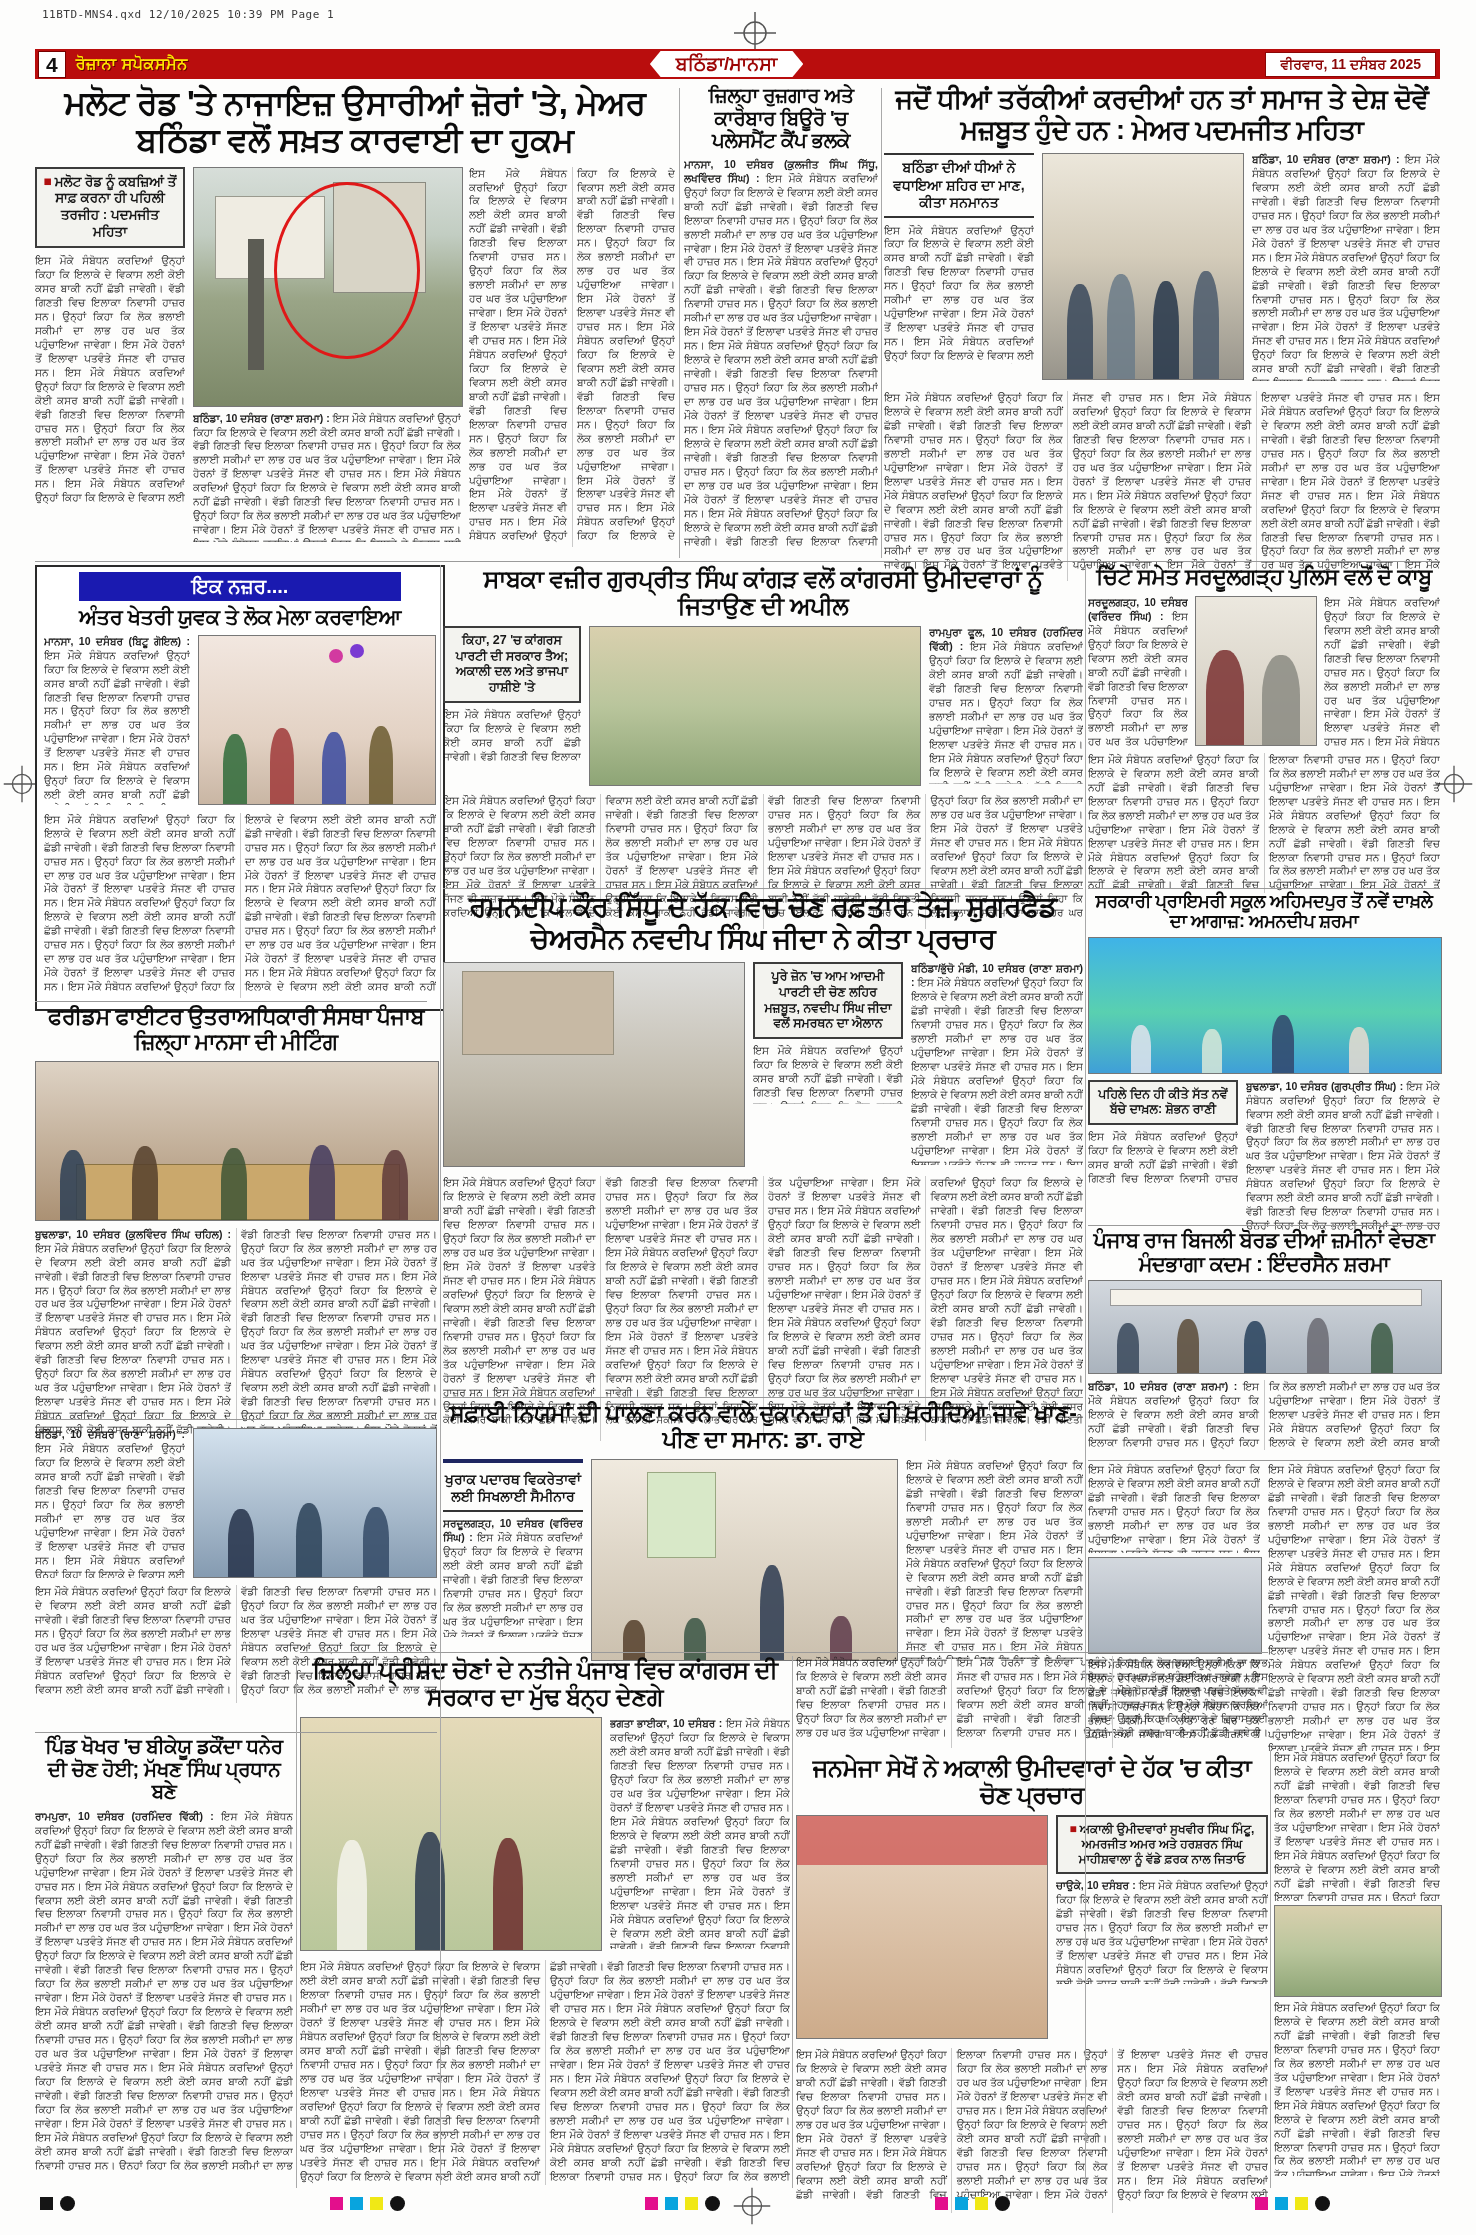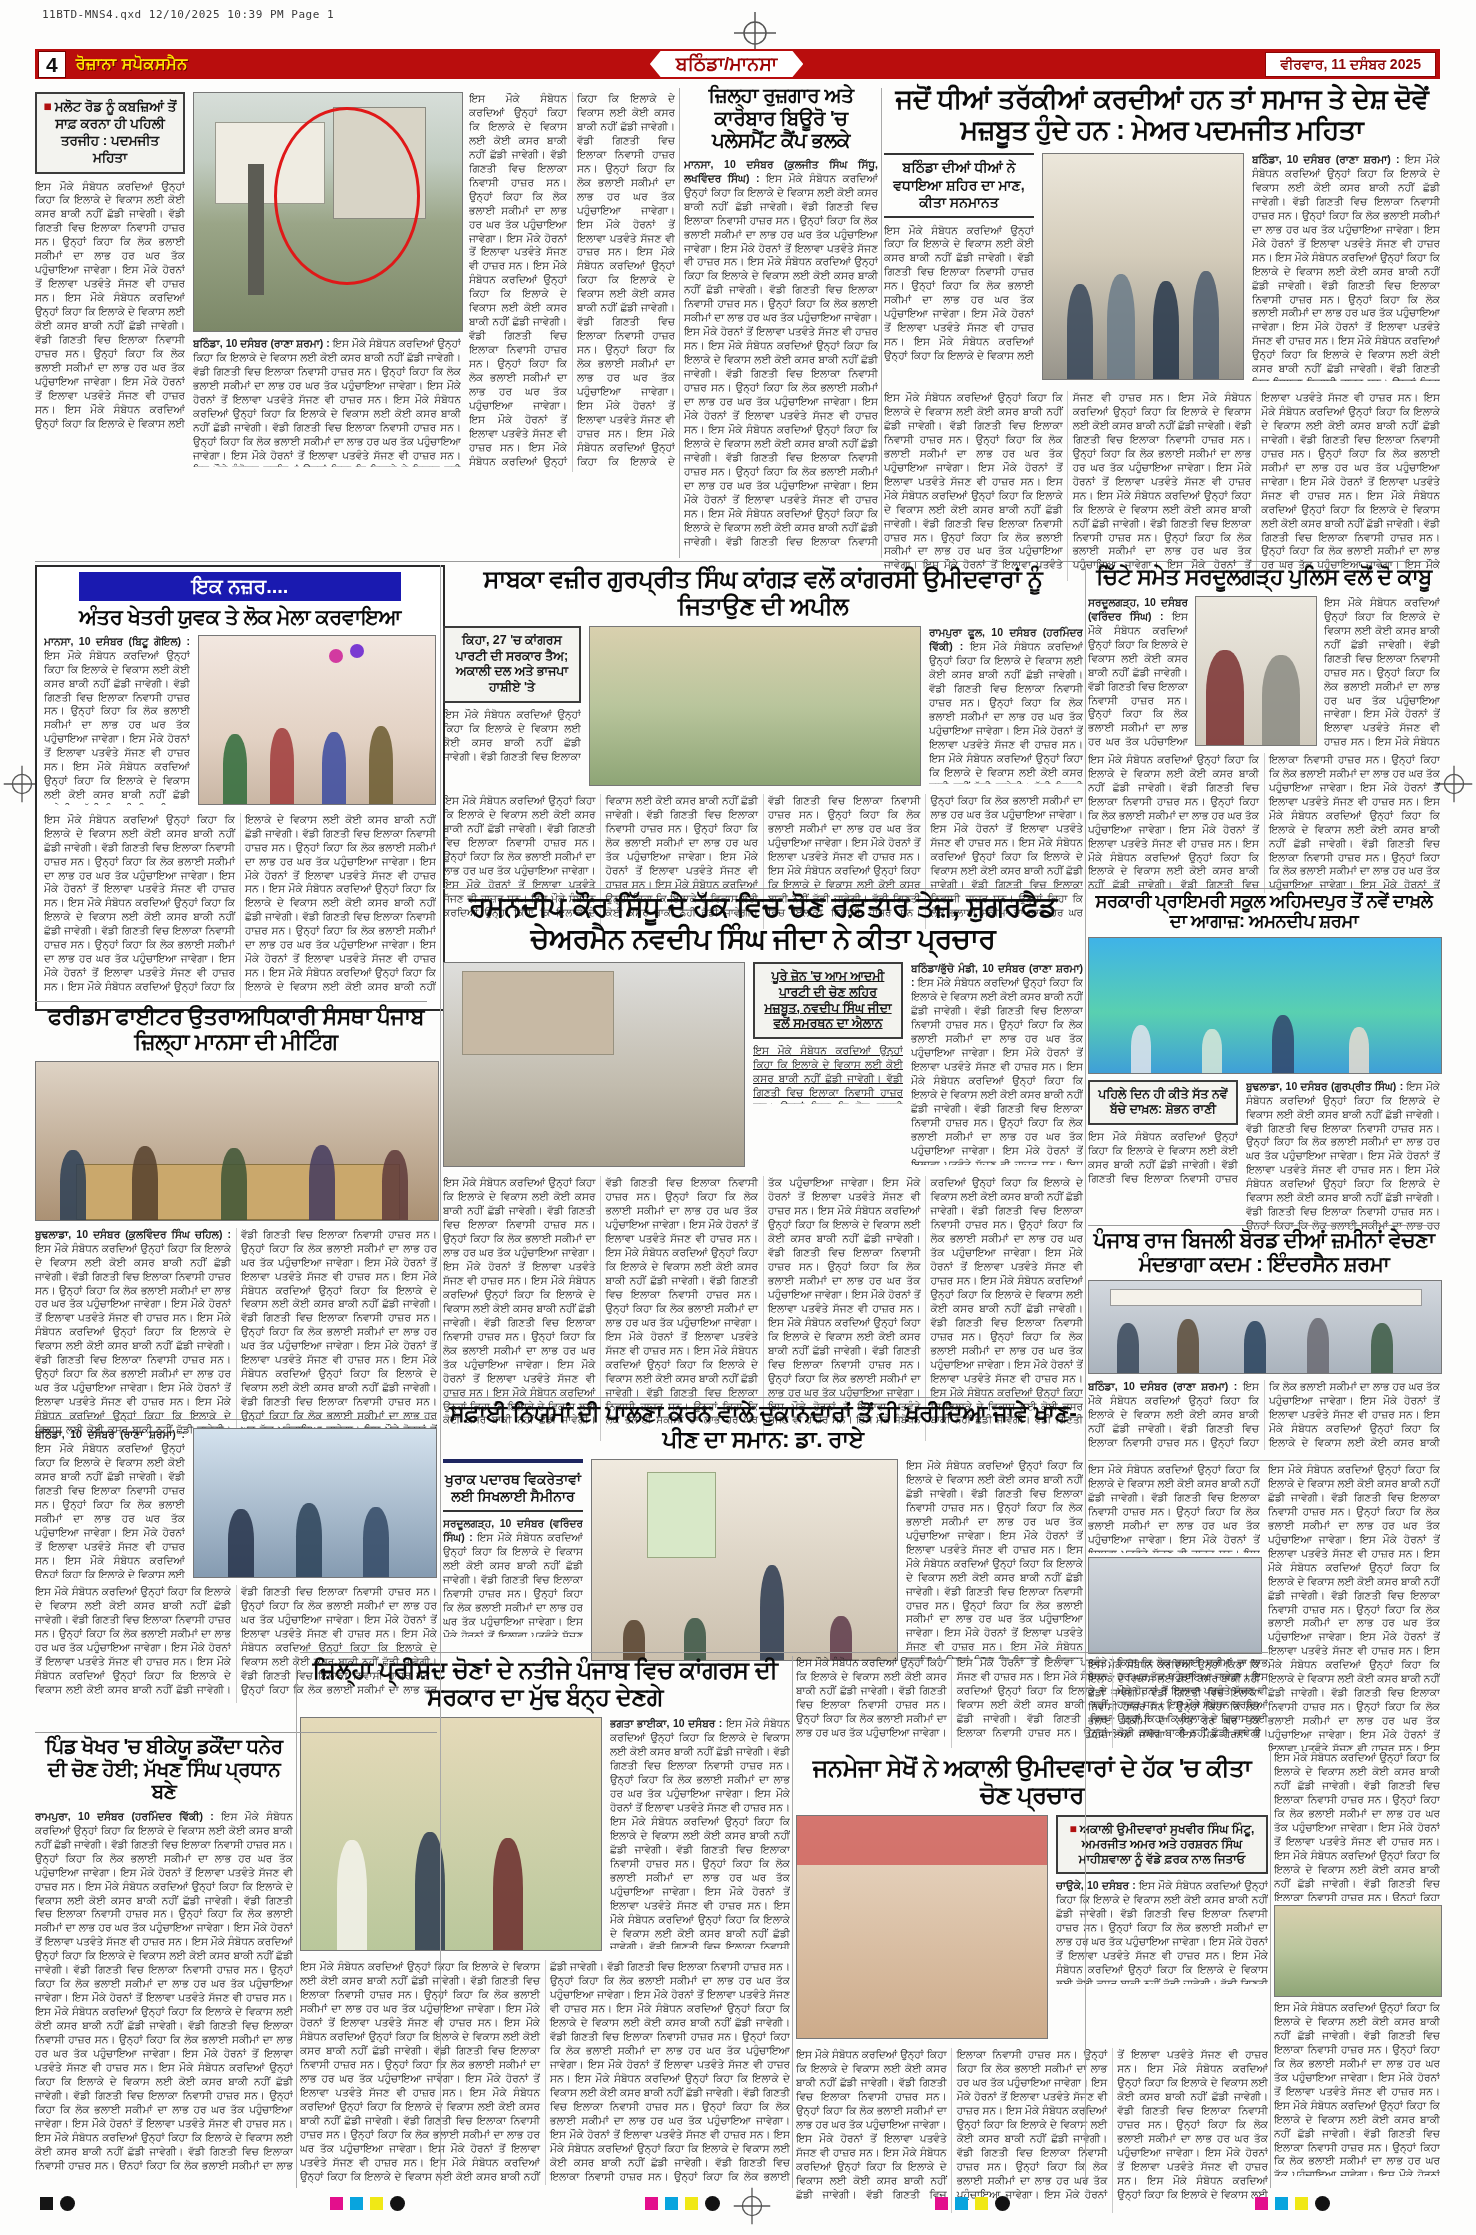--- a/index.html
+++ b/index.html
@@ -90,20 +90,21 @@
   <header class="abs mastbar" style="left:35px;top:49px;width:1405px;height:30px;">
     <div class="pgnum">4</div>
     <div class="pname">ਰੋਜ਼ਾਨਾ ਸਪੋਕਸਮੈਨ</div>
     <div style="flex:1"></div>
     <div class="sectab">ਬਠਿੰਡਾ/ਮਾਨਸਾ</div>
     <div style="flex:1"></div>
     <div class="datebox" style="margin-right:4px;">ਵੀਰਵਾਰ, 11 ਦਸੰਬਰ 2025</div>
   </header>
 
   <section class="abs" style="left:35px;top:84px;width:640px;height:476px;">
+    <h1 class="hl" style="font-size:33px;">ਮਲੋਟ ਰੋਡ 'ਤੇ ਨਾਜਾਇਜ਼ ਉਸਾਰੀਆਂ ਜ਼ੋਰਾਂ 'ਤੇ, ਮੇਅਰ ਬਠਿੰਡਾ ਵਲੋਂ ਸਖ਼ਤ ਕਾਰਵਾਈ ਦਾ ਹੁਕਮ</h1>
     <div style="display:flex;gap:8px;margin-top:8px;height:385px;">
       <div style="width:150px;flex:none;">
         <div class="boxsub"><span class="bullet">■</span><span>ਮਲੋਟ ਰੋਡ ਨੂੰ ਕਬਜ਼ਿਆਂ ਤੋਂ ਸਾਫ਼ ਕਰਨਾ ਹੀ ਪਹਿਲੀ ਤਰਜੀਹ : ਪਦਮਜੀਤ ਮਹਿਤਾ</span></div>
         <p class="bt greek" style="height:250px;margin:6px 0 0;">ਇਸ ਮੌਕੇ ਸੰਬੋਧਨ ਕਰਦਿਆਂ ਉਨ੍ਹਾਂ ਕਿਹਾ ਕਿ ਇਲਾਕੇ ਦੇ ਵਿਕਾਸ ਲਈ ਕੋਈ ਕਸਰ ਬਾਕੀ ਨਹੀਂ ਛੱਡੀ ਜਾਵੇਗੀ। ਵੱਡੀ ਗਿਣਤੀ ਵਿਚ ਇਲਾਕਾ ਨਿਵਾਸੀ ਹਾਜ਼ਰ ਸਨ। ਉਨ੍ਹਾਂ ਕਿਹਾ ਕਿ ਲੋਕ ਭਲਾਈ ਸਕੀਮਾਂ ਦਾ ਲਾਭ ਹਰ ਘਰ ਤੱਕ ਪਹੁੰਚਾਇਆ ਜਾਵੇਗਾ। ਇਸ ਮੌਕੇ ਹੋਰਨਾਂ ਤੋਂ ਇਲਾਵਾ ਪਤਵੰਤੇ ਸੱਜਣ ਵੀ ਹਾਜ਼ਰ ਸਨ। ਇਸ ਮੌਕੇ ਸੰਬੋਧਨ ਕਰਦਿਆਂ ਉਨ੍ਹਾਂ ਕਿਹਾ ਕਿ ਇਲਾਕੇ ਦੇ ਵਿਕਾਸ ਲਈ ਕੋਈ ਕਸਰ ਬਾਕੀ ਨਹੀਂ ਛੱਡੀ ਜਾਵੇਗੀ। ਵੱਡੀ ਗਿਣਤੀ ਵਿਚ ਇਲਾਕਾ ਨਿਵਾਸੀ ਹਾਜ਼ਰ ਸਨ। ਉਨ੍ਹਾਂ ਕਿਹਾ ਕਿ ਲੋਕ ਭਲਾਈ ਸਕੀਮਾਂ ਦਾ ਲਾਭ ਹਰ ਘਰ ਤੱਕ ਪਹੁੰਚਾਇਆ ਜਾਵੇਗਾ। ਇਸ ਮੌਕੇ ਹੋਰਨਾਂ ਤੋਂ ਇਲਾਵਾ ਪਤਵੰਤੇ ਸੱਜਣ ਵੀ ਹਾਜ਼ਰ ਸਨ। ਇਸ ਮੌਕੇ ਸੰਬੋਧਨ ਕਰਦਿਆਂ ਉਨ੍ਹਾਂ ਕਿਹਾ ਕਿ ਇਲਾਕੇ ਦੇ ਵਿਕਾਸ ਲਈ ਕੋਈ ਕਸਰ ਬਾਕੀ ਨਹੀਂ ਛੱਡੀ ਜਾਵੇਗੀ। ਵੱਡੀ ਗਿਣਤੀ ਵਿਚ ਇਲਾਕਾ ਨਿਵਾਸੀ ਹਾਜ਼ਰ ਸਨ। ਉਨ੍ਹਾਂ ਕਿਹਾ ਕਿ ਲੋਕ ਭਲਾਈ ਸਕੀਮਾਂ ਦਾ ਲਾਭ ਹਰ ਘਰ ਤੱਕ ਪਹੁੰਚਾਇਆ ਜਾਵੇਗਾ। ਇਸ ਮੌਕੇ ਹੋਰਨਾਂ ਤੋਂ ਇਲਾਵਾ ਪਤਵੰਤੇ ਸੱਜਣ ਵੀ ਹਾਜ਼ਰ ਸਨ। ਇਸ ਮੌਕੇ ਸੰਬੋਧਨ ਕਰਦਿਆਂ ਉਨ੍ਹਾਂ ਕਿਹਾ ਕਿ ਇਲਾਕੇ ਦੇ ਵਿਕਾਸ ਲਈ ਕੋਈ ਕਸਰ ਬਾਕੀ ਨਹੀਂ ਛੱਡੀ ਜਾਵੇਗੀ। ਵੱਡੀ ਗਿਣਤੀ ਵਿਚ ਇਲਾਕਾ ਨਿਵਾਸੀ ਹਾਜ਼ਰ ਸਨ। ਉਨ੍ਹਾਂ ਕਿਹਾ ਕਿ ਲੋਕ ਭਲਾਈ ਸਕੀਮਾਂ ਦਾ ਲਾਭ ਹਰ ਘਰ ਤੱਕ ਪਹੁੰਚਾਇਆ ਜਾਵੇਗਾ। ਇਸ ਮੌਕੇ ਹੋਰਨਾਂ ਤੋਂ ਇਲਾਵਾ ਪਤਵੰਤੇ ਸੱਜਣ ਵੀ ਹਾਜ਼ਰ ਸਨ। </p>
       </div>
       <div style="width:268px;flex:none;">
         <div class="photo p-constr" style="width:268px;height:238px;">
           <div class="abs" style="left:8%;top:12%;width:40%;height:34%;background:#efece2;border:1px solid #9a9a8e;"></div>
           <div class="abs" style="left:52%;top:6%;width:34%;height:46%;background:#d8d4c6;border:1px solid #8a8a80;"></div>
           <div class="abs" style="left:20%;top:30%;width:6%;height:55%;background:#5c5c54;"></div>
@@ -186,21 +187,21 @@
     </div>
     <p class="bt cols2 greek" style="height:140px;margin:7px 0 0;">ਇਸ ਮੌਕੇ ਸੰਬੋਧਨ ਕਰਦਿਆਂ ਉਨ੍ਹਾਂ ਕਿਹਾ ਕਿ ਇਲਾਕੇ ਦੇ ਵਿਕਾਸ ਲਈ ਕੋਈ ਕਸਰ ਬਾਕੀ ਨਹੀਂ ਛੱਡੀ ਜਾਵੇਗੀ। ਵੱਡੀ ਗਿਣਤੀ ਵਿਚ ਇਲਾਕਾ ਨਿਵਾਸੀ ਹਾਜ਼ਰ ਸਨ। ਉਨ੍ਹਾਂ ਕਿਹਾ ਕਿ ਲੋਕ ਭਲਾਈ ਸਕੀਮਾਂ ਦਾ ਲਾਭ ਹਰ ਘਰ ਤੱਕ ਪਹੁੰਚਾਇਆ ਜਾਵੇਗਾ। ਇਸ ਮੌਕੇ ਹੋਰਨਾਂ ਤੋਂ ਇਲਾਵਾ ਪਤਵੰਤੇ ਸੱਜਣ ਵੀ ਹਾਜ਼ਰ ਸਨ। ਇਸ ਮੌਕੇ ਸੰਬੋਧਨ ਕਰਦਿਆਂ ਉਨ੍ਹਾਂ ਕਿਹਾ ਕਿ ਇਲਾਕੇ ਦੇ ਵਿਕਾਸ ਲਈ ਕੋਈ ਕਸਰ ਬਾਕੀ ਨਹੀਂ ਛੱਡੀ ਜਾਵੇਗੀ। ਵੱਡੀ ਗਿਣਤੀ ਵਿਚ ਇਲਾਕਾ ਨਿਵਾਸੀ ਹਾਜ਼ਰ ਸਨ। ਉਨ੍ਹਾਂ ਕਿਹਾ ਕਿ ਲੋਕ ਭਲਾਈ ਸਕੀਮਾਂ ਦਾ ਲਾਭ ਹਰ ਘਰ ਤੱਕ ਪਹੁੰਚਾਇਆ ਜਾਵੇਗਾ। ਇਸ ਮੌਕੇ ਹੋਰਨਾਂ ਤੋਂ ਇਲਾਵਾ ਪਤਵੰਤੇ ਸੱਜਣ ਵੀ ਹਾਜ਼ਰ ਸਨ। ਇਸ ਮੌਕੇ ਸੰਬੋਧਨ ਕਰਦਿਆਂ ਉਨ੍ਹਾਂ ਕਿਹਾ ਕਿ ਇਲਾਕੇ ਦੇ ਵਿਕਾਸ ਲਈ ਕੋਈ ਕਸਰ ਬਾਕੀ ਨਹੀਂ ਛੱਡੀ ਜਾਵੇਗੀ। ਵੱਡੀ ਗਿਣਤੀ ਵਿਚ ਇਲਾਕਾ ਨਿਵਾਸੀ ਹਾਜ਼ਰ ਸਨ। ਉਨ੍ਹਾਂ ਕਿਹਾ ਕਿ ਲੋਕ ਭਲਾਈ ਸਕੀਮਾਂ ਦਾ ਲਾਭ ਹਰ ਘਰ ਤੱਕ ਪਹੁੰਚਾਇਆ ਜਾਵੇਗਾ। ਇਸ ਮੌਕੇ ਹੋਰਨਾਂ ਤੋਂ ਇਲਾਵਾ ਪਤਵੰਤੇ ਸੱਜਣ ਵੀ ਹਾਜ਼ਰ ਸਨ। ਇਸ ਮੌਕੇ ਸੰਬੋਧਨ ਕਰਦਿਆਂ ਉਨ੍ਹਾਂ ਕਿਹਾ ਕਿ ਇਲਾਕੇ ਦੇ ਵਿਕਾਸ ਲਈ ਕੋਈ ਕਸਰ ਬਾਕੀ ਨਹੀਂ ਛੱਡੀ ਜਾਵੇਗੀ। ਵੱਡੀ ਗਿਣਤੀ ਵਿਚ ਇਲਾਕਾ ਨਿਵਾਸੀ ਹਾਜ਼ਰ ਸਨ। ਉਨ੍ਹਾਂ ਕਿਹਾ ਕਿ ਲੋਕ ਭਲਾਈ ਸਕੀਮਾਂ ਦਾ ਲਾਭ ਹਰ ਘਰ ਤੱਕ ਪਹੁੰਚਾਇਆ ਜਾਵੇਗਾ। ਇਸ ਮੌਕੇ ਹੋਰਨਾਂ ਤੋਂ ਇਲਾਵਾ ਪਤਵੰਤੇ ਸੱਜਣ ਵੀ ਹਾਜ਼ਰ ਸਨ। ਇਸ ਮੌਕੇ ਸੰਬੋਧਨ ਕਰਦਿਆਂ ਉਨ੍ਹਾਂ ਕਿਹਾ ਕਿ ਇਲਾਕੇ ਦੇ ਵਿਕਾਸ ਲਈ ਕੋਈ ਕਸਰ ਬਾਕੀ ਨਹੀਂ ਛੱਡੀ ਜਾਵੇਗੀ। ਵੱਡੀ ਗਿਣਤੀ ਵਿਚ ਇਲਾਕਾ ਨਿਵਾਸੀ ਹਾਜ਼ਰ ਸਨ। ਉਨ੍ਹਾਂ ਕਿਹਾ ਕਿ ਲੋਕ ਭਲਾਈ ਸਕੀਮਾਂ ਦਾ ਲਾਭ ਹਰ ਘਰ ਤੱਕ ਪਹੁੰਚਾਇਆ ਜਾਵੇਗਾ। ਇਸ ਮੌਕੇ ਹੋਰਨਾਂ ਤੋਂ ਇਲਾਵਾ ਪਤਵੰਤੇ ਸੱਜਣ ਵੀ ਹਾਜ਼ਰ ਸਨ। </p>
   </section>
 
   <section class="abs" style="left:443px;top:891px;width:640px;height:505px;">
     <h1 class="hl" style="font-size:28px;">ਰਮਨਦੀਪ ਕੌਰ ਸਿੱਧੂ ਦੇ ਹੱਕ ਵਿਚ ਚੋਣ ਰਫ਼ਤਾਰ ਤੇਜ਼, ਸ਼ੁਗਰਫੈਡ ਚੇਅਰਮੈਨ ਨਵਦੀਪ ਸਿੰਘ ਜੀਦਾ ਨੇ ਕੀਤਾ ਪ੍ਰਚਾਰ</h1>
     <div style="display:flex;gap:8px;margin-top:8px;height:205px;">
       <div class="photo p-street crowdify" style="width:300px;height:203px;flex:none;">
         <div class="abs" style="left:6%;top:4%;width:50%;height:40%;background:#c7b9a4;border:1px solid #97917f;"></div>
       </div>
-      <div style="width:150px;flex:none;text-decoration:underline;">
+      <div style="width:150px;flex:none;">
         <div class="boxsub" style="font-size:12.5px;">ਪੂਰੇ ਜ਼ੋਨ 'ਚ ਆਮ ਆਦਮੀ ਪਾਰਟੀ ਦੀ ਚੋਣ ਲਹਿਰ ਮਜ਼ਬੂਤ, ਨਵਦੀਪ ਸਿੰਘ ਜੀਦਾ ਵਲੋਂ ਸਮਰਥਨ ਦਾ ਐਲਾਨ</div>
         <p class="bt greek" style="height:60px;margin:5px 0 0;">ਇਸ ਮੌਕੇ ਸੰਬੋਧਨ ਕਰਦਿਆਂ ਉਨ੍ਹਾਂ ਕਿਹਾ ਕਿ ਇਲਾਕੇ ਦੇ ਵਿਕਾਸ ਲਈ ਕੋਈ ਕਸਰ ਬਾਕੀ ਨਹੀਂ ਛੱਡੀ ਜਾਵੇਗੀ। ਵੱਡੀ ਗਿਣਤੀ ਵਿਚ ਇਲਾਕਾ ਨਿਵਾਸੀ ਹਾਜ਼ਰ ਸਨ। ਉਨ੍ਹਾਂ ਕਿਹਾ ਕਿ ਲੋਕ ਭਲਾਈ ਸਕੀਮਾਂ ਦਾ ਲਾਭ ਹਰ ਘਰ ਤੱਕ ਪਹੁੰਚਾਇਆ ਜਾਵੇਗਾ। ਇਸ ਮੌਕੇ ਹੋਰਨਾਂ ਤੋਂ ਇਲਾਵਾ ਪਤਵੰਤੇ ਸੱਜਣ ਵੀ ਹਾਜ਼ਰ ਸਨ। </p>
       </div>
       <div style="flex:1;">
         <p class="bt" style="height:203px;margin:0;"><b class="dl">ਬਠਿੰਡਾ/ਭੁੱਚੋ ਮੰਡੀ, 10 ਦਸੰਬਰ (ਰਾਣਾ ਸ਼ਰਮਾ) : </b><span class="greek">ਇਸ ਮੌਕੇ ਸੰਬੋਧਨ ਕਰਦਿਆਂ ਉਨ੍ਹਾਂ ਕਿਹਾ ਕਿ ਇਲਾਕੇ ਦੇ ਵਿਕਾਸ ਲਈ ਕੋਈ ਕਸਰ ਬਾਕੀ ਨਹੀਂ ਛੱਡੀ ਜਾਵੇਗੀ। ਵੱਡੀ ਗਿਣਤੀ ਵਿਚ ਇਲਾਕਾ ਨਿਵਾਸੀ ਹਾਜ਼ਰ ਸਨ। ਉਨ੍ਹਾਂ ਕਿਹਾ ਕਿ ਲੋਕ ਭਲਾਈ ਸਕੀਮਾਂ ਦਾ ਲਾਭ ਹਰ ਘਰ ਤੱਕ ਪਹੁੰਚਾਇਆ ਜਾਵੇਗਾ। ਇਸ ਮੌਕੇ ਹੋਰਨਾਂ ਤੋਂ ਇਲਾਵਾ ਪਤਵੰਤੇ ਸੱਜਣ ਵੀ ਹਾਜ਼ਰ ਸਨ। ਇਸ ਮੌਕੇ ਸੰਬੋਧਨ ਕਰਦਿਆਂ ਉਨ੍ਹਾਂ ਕਿਹਾ ਕਿ ਇਲਾਕੇ ਦੇ ਵਿਕਾਸ ਲਈ ਕੋਈ ਕਸਰ ਬਾਕੀ ਨਹੀਂ ਛੱਡੀ ਜਾਵੇਗੀ। ਵੱਡੀ ਗਿਣਤੀ ਵਿਚ ਇਲਾਕਾ ਨਿਵਾਸੀ ਹਾਜ਼ਰ ਸਨ। ਉਨ੍ਹਾਂ ਕਿਹਾ ਕਿ ਲੋਕ ਭਲਾਈ ਸਕੀਮਾਂ ਦਾ ਲਾਭ ਹਰ ਘਰ ਤੱਕ ਪਹੁੰਚਾਇਆ ਜਾਵੇਗਾ। ਇਸ ਮੌਕੇ ਹੋਰਨਾਂ ਤੋਂ ਇਲਾਵਾ ਪਤਵੰਤੇ ਸੱਜਣ ਵੀ ਹਾਜ਼ਰ ਸਨ। ਇਸ ਮੌਕੇ ਸੰਬੋਧਨ ਕਰਦਿਆਂ ਉਨ੍ਹਾਂ ਕਿਹਾ ਕਿ ਇਲਾਕੇ ਦੇ ਵਿਕਾਸ ਲਈ ਕੋਈ ਕਸਰ ਬਾਕੀ ਨਹੀਂ ਛੱਡੀ ਜਾਵੇਗੀ। ਵੱਡੀ ਗਿਣਤੀ ਵਿਚ ਇਲਾਕਾ ਨਿਵਾਸੀ ਹਾਜ਼ਰ ਸਨ। ਉਨ੍ਹਾਂ ਕਿਹਾ ਕਿ ਲੋਕ ਭਲਾਈ ਸਕੀਮਾਂ ਦਾ ਲਾਭ ਹਰ ਘਰ ਤੱਕ ਪਹੁੰਚਾਇਆ ਜਾਵੇਗਾ। ਇਸ ਮੌਕੇ ਹੋਰਨਾਂ ਤੋਂ ਇਲਾਵਾ ਪਤਵੰਤੇ ਸੱਜਣ ਵੀ ਹਾਜ਼ਰ ਸਨ। </span></p>
       </div>
     </div>
     <p class="bt cols4 greek" style="height:265px;margin:9px 0 0;">ਇਸ ਮੌਕੇ ਸੰਬੋਧਨ ਕਰਦਿਆਂ ਉਨ੍ਹਾਂ ਕਿਹਾ ਕਿ ਇਲਾਕੇ ਦੇ ਵਿਕਾਸ ਲਈ ਕੋਈ ਕਸਰ ਬਾਕੀ ਨਹੀਂ ਛੱਡੀ ਜਾਵੇਗੀ। ਵੱਡੀ ਗਿਣਤੀ ਵਿਚ ਇਲਾਕਾ ਨਿਵਾਸੀ ਹਾਜ਼ਰ ਸਨ। ਉਨ੍ਹਾਂ ਕਿਹਾ ਕਿ ਲੋਕ ਭਲਾਈ ਸਕੀਮਾਂ ਦਾ ਲਾਭ ਹਰ ਘਰ ਤੱਕ ਪਹੁੰਚਾਇਆ ਜਾਵੇਗਾ। ਇਸ ਮੌਕੇ ਹੋਰਨਾਂ ਤੋਂ ਇਲਾਵਾ ਪਤਵੰਤੇ ਸੱਜਣ ਵੀ ਹਾਜ਼ਰ ਸਨ। ਇਸ ਮੌਕੇ ਸੰਬੋਧਨ ਕਰਦਿਆਂ ਉਨ੍ਹਾਂ ਕਿਹਾ ਕਿ ਇਲਾਕੇ ਦੇ ਵਿਕਾਸ ਲਈ ਕੋਈ ਕਸਰ ਬਾਕੀ ਨਹੀਂ ਛੱਡੀ ਜਾਵੇਗੀ। ਵੱਡੀ ਗਿਣਤੀ ਵਿਚ ਇਲਾਕਾ ਨਿਵਾਸੀ ਹਾਜ਼ਰ ਸਨ। ਉਨ੍ਹਾਂ ਕਿਹਾ ਕਿ ਲੋਕ ਭਲਾਈ ਸਕੀਮਾਂ ਦਾ ਲਾਭ ਹਰ ਘਰ ਤੱਕ ਪਹੁੰਚਾਇਆ ਜਾਵੇਗਾ। ਇਸ ਮੌਕੇ ਹੋਰਨਾਂ ਤੋਂ ਇਲਾਵਾ ਪਤਵੰਤੇ ਸੱਜਣ ਵੀ ਹਾਜ਼ਰ ਸਨ। ਇਸ ਮੌਕੇ ਸੰਬੋਧਨ ਕਰਦਿਆਂ ਉਨ੍ਹਾਂ ਕਿਹਾ ਕਿ ਇਲਾਕੇ ਦੇ ਵਿਕਾਸ ਲਈ ਕੋਈ ਕਸਰ ਬਾਕੀ ਨਹੀਂ ਛੱਡੀ ਜਾਵੇਗੀ। ਵੱਡੀ ਗਿਣਤੀ ਵਿਚ ਇਲਾਕਾ ਨਿਵਾਸੀ ਹਾਜ਼ਰ ਸਨ। ਉਨ੍ਹਾਂ ਕਿਹਾ ਕਿ ਲੋਕ ਭਲਾਈ ਸਕੀਮਾਂ ਦਾ ਲਾਭ ਹਰ ਘਰ ਤੱਕ ਪਹੁੰਚਾਇਆ ਜਾਵੇਗਾ। ਇਸ ਮੌਕੇ ਹੋਰਨਾਂ ਤੋਂ ਇਲਾਵਾ ਪਤਵੰਤੇ ਸੱਜਣ ਵੀ ਹਾਜ਼ਰ ਸਨ। ਇਸ ਮੌਕੇ ਸੰਬੋਧਨ ਕਰਦਿਆਂ ਉਨ੍ਹਾਂ ਕਿਹਾ ਕਿ ਇਲਾਕੇ ਦੇ ਵਿਕਾਸ ਲਈ ਕੋਈ ਕਸਰ ਬਾਕੀ ਨਹੀਂ ਛੱਡੀ ਜਾਵੇਗੀ। ਵੱਡੀ ਗਿਣਤੀ ਵਿਚ ਇਲਾਕਾ ਨਿਵਾਸੀ ਹਾਜ਼ਰ ਸਨ। ਉਨ੍ਹਾਂ ਕਿਹਾ ਕਿ ਲੋਕ ਭਲਾਈ ਸਕੀਮਾਂ ਦਾ ਲਾਭ ਹਰ ਘਰ ਤੱਕ ਪਹੁੰਚਾਇਆ ਜਾਵੇਗਾ। ਇਸ ਮੌਕੇ ਹੋਰਨਾਂ ਤੋਂ ਇਲਾਵਾ ਪਤਵੰਤੇ ਸੱਜਣ ਵੀ ਹਾਜ਼ਰ ਸਨ। ਇਸ ਮੌਕੇ ਸੰਬੋਧਨ ਕਰਦਿਆਂ ਉਨ੍ਹਾਂ ਕਿਹਾ ਕਿ ਇਲਾਕੇ ਦੇ ਵਿਕਾਸ ਲਈ ਕੋਈ ਕਸਰ ਬਾਕੀ ਨਹੀਂ ਛੱਡੀ ਜਾਵੇਗੀ। ਵੱਡੀ ਗਿਣਤੀ ਵਿਚ ਇਲਾਕਾ ਨਿਵਾਸੀ ਹਾਜ਼ਰ ਸਨ। ਉਨ੍ਹਾਂ ਕਿਹਾ ਕਿ ਲੋਕ ਭਲਾਈ ਸਕੀਮਾਂ ਦਾ ਲਾਭ ਹਰ ਘਰ ਤੱਕ ਪਹੁੰਚਾਇਆ ਜਾਵੇਗਾ। ਇਸ ਮੌਕੇ ਹੋਰਨਾਂ ਤੋਂ ਇਲਾਵਾ ਪਤਵੰਤੇ ਸੱਜਣ ਵੀ ਹਾਜ਼ਰ ਸਨ। ਇਸ ਮੌਕੇ ਸੰਬੋਧਨ ਕਰਦਿਆਂ ਉਨ੍ਹਾਂ ਕਿਹਾ ਕਿ ਇਲਾਕੇ ਦੇ ਵਿਕਾਸ ਲਈ ਕੋਈ ਕਸਰ ਬਾਕੀ ਨਹੀਂ ਛੱਡੀ ਜਾਵੇਗੀ। ਵੱਡੀ ਗਿਣਤੀ ਵਿਚ ਇਲਾਕਾ ਨਿਵਾਸੀ ਹਾਜ਼ਰ ਸਨ। ਉਨ੍ਹਾਂ ਕਿਹਾ ਕਿ ਲੋਕ ਭਲਾਈ ਸਕੀਮਾਂ ਦਾ ਲਾਭ ਹਰ ਘਰ ਤੱਕ ਪਹੁੰਚਾਇਆ ਜਾਵੇਗਾ। ਇਸ ਮੌਕੇ ਹੋਰਨਾਂ ਤੋਂ ਇਲਾਵਾ ਪਤਵੰਤੇ ਸੱਜਣ ਵੀ ਹਾਜ਼ਰ ਸਨ। ਇਸ ਮੌਕੇ ਸੰਬੋਧਨ ਕਰਦਿਆਂ ਉਨ੍ਹਾਂ ਕਿਹਾ ਕਿ ਇਲਾਕੇ ਦੇ ਵਿਕਾਸ ਲਈ ਕੋਈ ਕਸਰ ਬਾਕੀ ਨਹੀਂ ਛੱਡੀ ਜਾਵੇਗੀ। ਵੱਡੀ ਗਿਣਤੀ ਵਿਚ ਇਲਾਕਾ ਨਿਵਾਸੀ ਹਾਜ਼ਰ ਸਨ। ਉਨ੍ਹਾਂ ਕਿਹਾ ਕਿ ਲੋਕ ਭਲਾਈ ਸਕੀਮਾਂ ਦਾ ਲਾਭ ਹਰ ਘਰ ਤੱਕ ਪਹੁੰਚਾਇਆ ਜਾਵੇਗਾ। ਇਸ ਮੌਕੇ ਹੋਰਨਾਂ ਤੋਂ ਇਲਾਵਾ ਪਤਵੰਤੇ ਸੱਜਣ ਵੀ ਹਾਜ਼ਰ ਸਨ। ਇਸ ਮੌਕੇ ਸੰਬੋਧਨ ਕਰਦਿਆਂ ਉਨ੍ਹਾਂ ਕਿਹਾ ਕਿ ਇਲਾਕੇ ਦੇ ਵਿਕਾਸ ਲਈ ਕੋਈ ਕਸਰ ਬਾਕੀ ਨਹੀਂ ਛੱਡੀ ਜਾਵੇਗੀ। ਵੱਡੀ ਗਿਣਤੀ ਵਿਚ ਇਲਾਕਾ ਨਿਵਾਸੀ ਹਾਜ਼ਰ ਸਨ। ਉਨ੍ਹਾਂ ਕਿਹਾ ਕਿ ਲੋਕ ਭਲਾਈ ਸਕੀਮਾਂ ਦਾ ਲਾਭ ਹਰ ਘਰ ਤੱਕ ਪਹੁੰਚਾਇਆ ਜਾਵੇਗਾ। ਇਸ ਮੌਕੇ ਹੋਰਨਾਂ ਤੋਂ ਇਲਾਵਾ ਪਤਵੰਤੇ ਸੱਜਣ ਵੀ ਹਾਜ਼ਰ ਸਨ। ਇਸ ਮੌਕੇ ਸੰਬੋਧਨ ਕਰਦਿਆਂ ਉਨ੍ਹਾਂ ਕਿਹਾ ਕਿ ਇਲਾਕੇ ਦੇ ਵਿਕਾਸ ਲਈ ਕੋਈ ਕਸਰ ਬਾਕੀ ਨਹੀਂ ਛੱਡੀ ਜਾਵੇਗੀ। ਵੱਡੀ ਗਿਣਤੀ ਵਿਚ ਇਲਾਕਾ ਨਿਵਾਸੀ ਹਾਜ਼ਰ ਸਨ। ਉਨ੍ਹਾਂ ਕਿਹਾ ਕਿ ਲੋਕ ਭਲਾਈ ਸਕੀਮਾਂ ਦਾ ਲਾਭ ਹਰ ਘਰ ਤੱਕ ਪਹੁੰਚਾਇਆ ਜਾਵੇਗਾ। ਇਸ ਮੌਕੇ ਹੋਰਨਾਂ ਤੋਂ ਇਲਾਵਾ ਪਤਵੰਤੇ ਸੱਜਣ ਵੀ ਹਾਜ਼ਰ ਸਨ। ਇਸ ਮੌਕੇ ਸੰਬੋਧਨ ਕਰਦਿਆਂ ਉਨ੍ਹਾਂ ਕਿਹਾ ਕਿ ਇਲਾਕੇ ਦੇ ਵਿਕਾਸ ਲਈ ਕੋਈ ਕਸਰ ਬਾਕੀ ਨਹੀਂ ਛੱਡੀ ਜਾਵੇਗੀ। ਵੱਡੀ ਗਿਣਤੀ ਵਿਚ ਇਲਾਕਾ ਨਿਵਾਸੀ ਹਾਜ਼ਰ ਸਨ। ਉਨ੍ਹਾਂ ਕਿਹਾ ਕਿ ਲੋਕ ਭਲਾਈ ਸਕੀਮਾਂ ਦਾ ਲਾਭ ਹਰ ਘਰ ਤੱਕ ਪਹੁੰਚਾਇਆ ਜਾਵੇਗਾ। ਇਸ ਮੌਕੇ ਹੋਰਨਾਂ ਤੋਂ ਇਲਾਵਾ ਪਤਵੰਤੇ ਸੱਜਣ ਵੀ ਹਾਜ਼ਰ ਸਨ। ਇਸ ਮੌਕੇ ਸੰਬੋਧਨ ਕਰਦਿਆਂ ਉਨ੍ਹਾਂ ਕਿਹਾ ਕਿ ਇਲਾਕੇ ਦੇ ਵਿਕਾਸ ਲਈ ਕੋਈ ਕਸਰ ਬਾਕੀ ਨਹੀਂ ਛੱਡੀ ਜਾਵੇਗੀ। ਵੱਡੀ ਗਿਣਤੀ ਵਿਚ ਇਲਾਕਾ ਨਿਵਾਸੀ ਹਾਜ਼ਰ ਸਨ। ਉਨ੍ਹਾਂ ਕਿਹਾ ਕਿ ਲੋਕ ਭਲਾਈ ਸਕੀਮਾਂ ਦਾ ਲਾਭ ਹਰ ਘਰ ਤੱਕ ਪਹੁੰਚਾਇਆ ਜਾਵੇਗਾ। ਇਸ ਮੌਕੇ ਹੋਰਨਾਂ ਤੋਂ ਇਲਾਵਾ ਪਤਵੰਤੇ ਸੱਜਣ ਵੀ ਹਾਜ਼ਰ ਸਨ। ਇਸ ਮੌਕੇ ਸੰਬੋਧਨ ਕਰਦਿਆਂ ਉਨ੍ਹਾਂ ਕਿਹਾ ਕਿ ਇਲਾਕੇ ਦੇ ਵਿਕਾਸ ਲਈ ਕੋਈ ਕਸਰ ਬਾਕੀ ਨਹੀਂ ਛੱਡੀ ਜਾਵੇਗੀ। ਵੱਡੀ ਗਿਣਤੀ ਵਿਚ ਇਲਾਕਾ ਨਿਵਾਸੀ ਹਾਜ਼ਰ ਸਨ। ਉਨ੍ਹਾਂ ਕਿਹਾ ਕਿ ਲੋਕ ਭਲਾਈ ਸਕੀਮਾਂ ਦਾ ਲਾਭ ਹਰ ਘਰ ਤੱਕ ਪਹੁੰਚਾਇਆ ਜਾਵੇਗਾ। ਇਸ ਮੌਕੇ ਹੋਰਨਾਂ ਤੋਂ ਇਲਾਵਾ ਪਤਵੰਤੇ ਸੱਜਣ ਵੀ ਹਾਜ਼ਰ ਸਨ। ਇਸ ਮੌਕੇ ਸੰਬੋਧਨ ਕਰਦਿਆਂ ਉਨ੍ਹਾਂ ਕਿਹਾ ਕਿ ਇਲਾਕੇ ਦੇ ਵਿਕਾਸ ਲਈ ਕੋਈ ਕਸਰ ਬਾਕੀ ਨਹੀਂ ਛੱਡੀ ਜਾਵੇਗੀ। ਵੱਡੀ ਗਿਣਤੀ ਵਿਚ ਇਲਾਕਾ ਨਿਵਾਸੀ ਹਾਜ਼ਰ ਸਨ। ਉਨ੍ਹਾਂ ਕਿਹਾ ਕਿ ਲੋਕ ਭਲਾਈ ਸਕੀਮਾਂ ਦਾ ਲਾਭ ਹਰ ਘਰ ਤੱਕ ਪਹੁੰਚਾਇਆ ਜਾਵੇਗਾ। ਇਸ ਮੌਕੇ ਹੋਰਨਾਂ ਤੋਂ ਇਲਾਵਾ ਪਤਵੰਤੇ ਸੱਜਣ ਵੀ ਹਾਜ਼ਰ ਸਨ। ਇਸ ਮੌਕੇ ਸੰਬੋਧਨ ਕਰਦਿਆਂ ਉਨ੍ਹਾਂ ਕਿਹਾ ਕਿ ਇਲਾਕੇ ਦੇ ਵਿਕਾਸ ਲਈ ਕੋਈ ਕਸਰ ਬਾਕੀ ਨਹੀਂ ਛੱਡੀ ਜਾਵੇਗੀ। ਵੱਡੀ ਗਿਣਤੀ ਵਿਚ ਇਲਾਕਾ ਨਿਵਾਸੀ ਹਾਜ਼ਰ ਸਨ। ਉਨ੍ਹਾਂ ਕਿਹਾ ਕਿ ਲੋਕ ਭਲਾਈ ਸਕੀਮਾਂ ਦਾ ਲਾਭ ਹਰ ਘਰ ਤੱਕ ਪਹੁੰਚਾਇਆ ਜਾਵੇਗਾ। ਇਸ ਮੌਕੇ ਹੋਰਨਾਂ ਤੋਂ ਇਲਾਵਾ ਪਤਵੰਤੇ ਸੱਜਣ ਵੀ ਹਾਜ਼ਰ ਸਨ। ਇਸ ਮੌਕੇ ਸੰਬੋਧਨ ਕਰਦਿਆਂ ਉਨ੍ਹਾਂ ਕਿਹਾ ਕਿ ਇਲਾਕੇ ਦੇ ਵਿਕਾਸ ਲਈ ਕੋਈ ਕਸਰ ਬਾਕੀ ਨਹੀਂ ਛੱਡੀ ਜਾਵੇਗੀ। ਵੱਡੀ ਗਿਣਤੀ ਵਿਚ ਇਲਾਕਾ ਨਿਵਾਸੀ ਹਾਜ਼ਰ ਸਨ। ਉਨ੍ਹਾਂ ਕਿਹਾ ਕਿ ਲੋਕ ਭਲਾਈ ਸਕੀਮਾਂ ਦਾ ਲਾਭ ਹਰ ਘਰ ਤੱਕ ਪਹੁੰਚਾਇਆ ਜਾਵੇਗਾ। ਇਸ ਮੌਕੇ ਹੋਰਨਾਂ ਤੋਂ ਇਲਾਵਾ ਪਤਵੰਤੇ ਸੱਜਣ ਵੀ ਹਾਜ਼ਰ ਸਨ। </p>
   </section>
 

